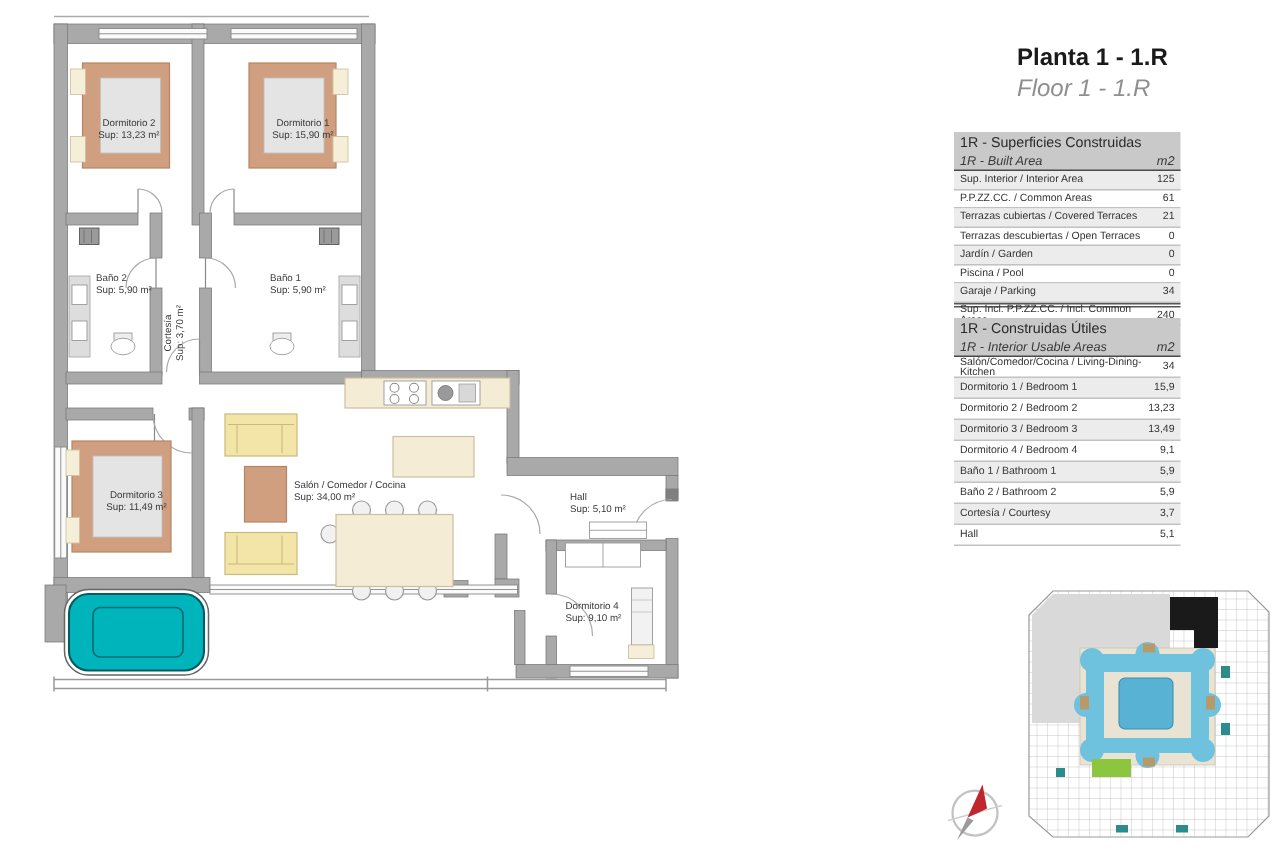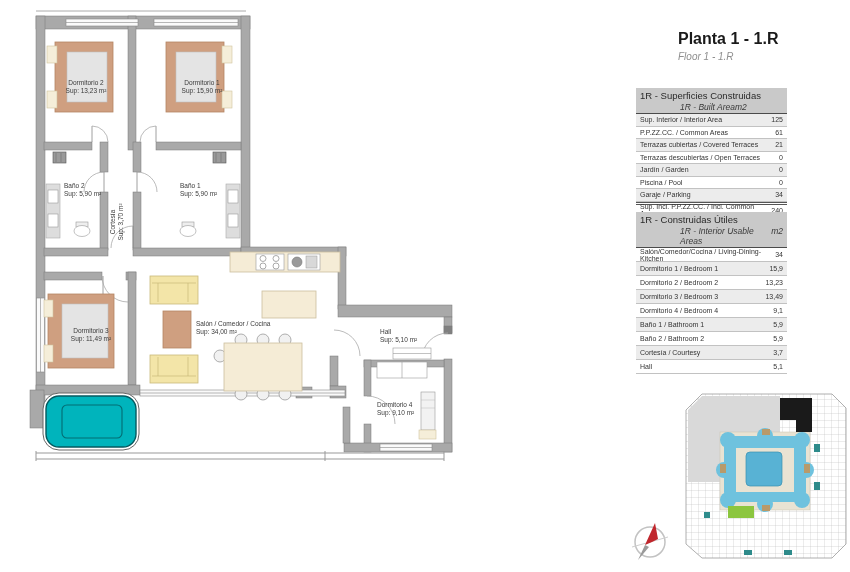--- a/index.html
+++ b/index.html
@@ -8,28 +8,28 @@
   
   #plan-svg{position:absolute;left:0;top:0;}
   .plan-label{position:absolute;font-size:6.5px;line-height:8px;color:#3a3a3a;z-index:5;}
   .plan-label .rname{white-space:nowrap;}
   .plan-label .rarea{white-space:nowrap;}
   .center{text-align:center;}
   .vertical{transform:rotate(-90deg);transform-origin:center;}
   
   #title-block{position:absolute;left:678px;top:30px;}
   #title-main{font-size:16px;font-weight:bold;color:#1a1a1a;}
-  #title-sub{font-size:10px;font-style:italic;color:#8f8f8f;margin-top:3px;}
+  #title-sub{font-size:16px;font-style:italic;color:#8f8f8f;margin-top:3px;}
   .area-table{position:absolute;left:636px;width:151px;font-size:7px;}
   #built-table{top:88px;}
   #usable-table{top:212px;}
   .thead{background:#c9c9c9;padding:2px 4px 1px 4px;border-bottom:1.2px solid #4a4a4a;}
   .thead-es{font-size:9.5px;color:#2a2a2a;}
   .thead-en{font-size:8.5px;font-style:italic;color:#3a3a3a;display:flex;
-            justify-content:flex-start;margin-top:1px;margin-left:40px;}
+            justify-content:space-between;margin-top:1px;}
   .thead-unit{font-style:italic;}
   .trow{display:flex;justify-content:space-between;align-items:center;
         padding:0 4px;border-bottom:0.5px solid #c2c2c2;}
   .t1 .trow{height:11.5px;}
   .t2 .trow{height:13px;}
   .t1 .trow:nth-child(even){background:#ececec;}
   .t2 .trow:nth-child(odd){background:#ececec;}
   .trow.total{border-top:3px double #555;background:#fff !important;}
   .tval{text-align:right;}
   

